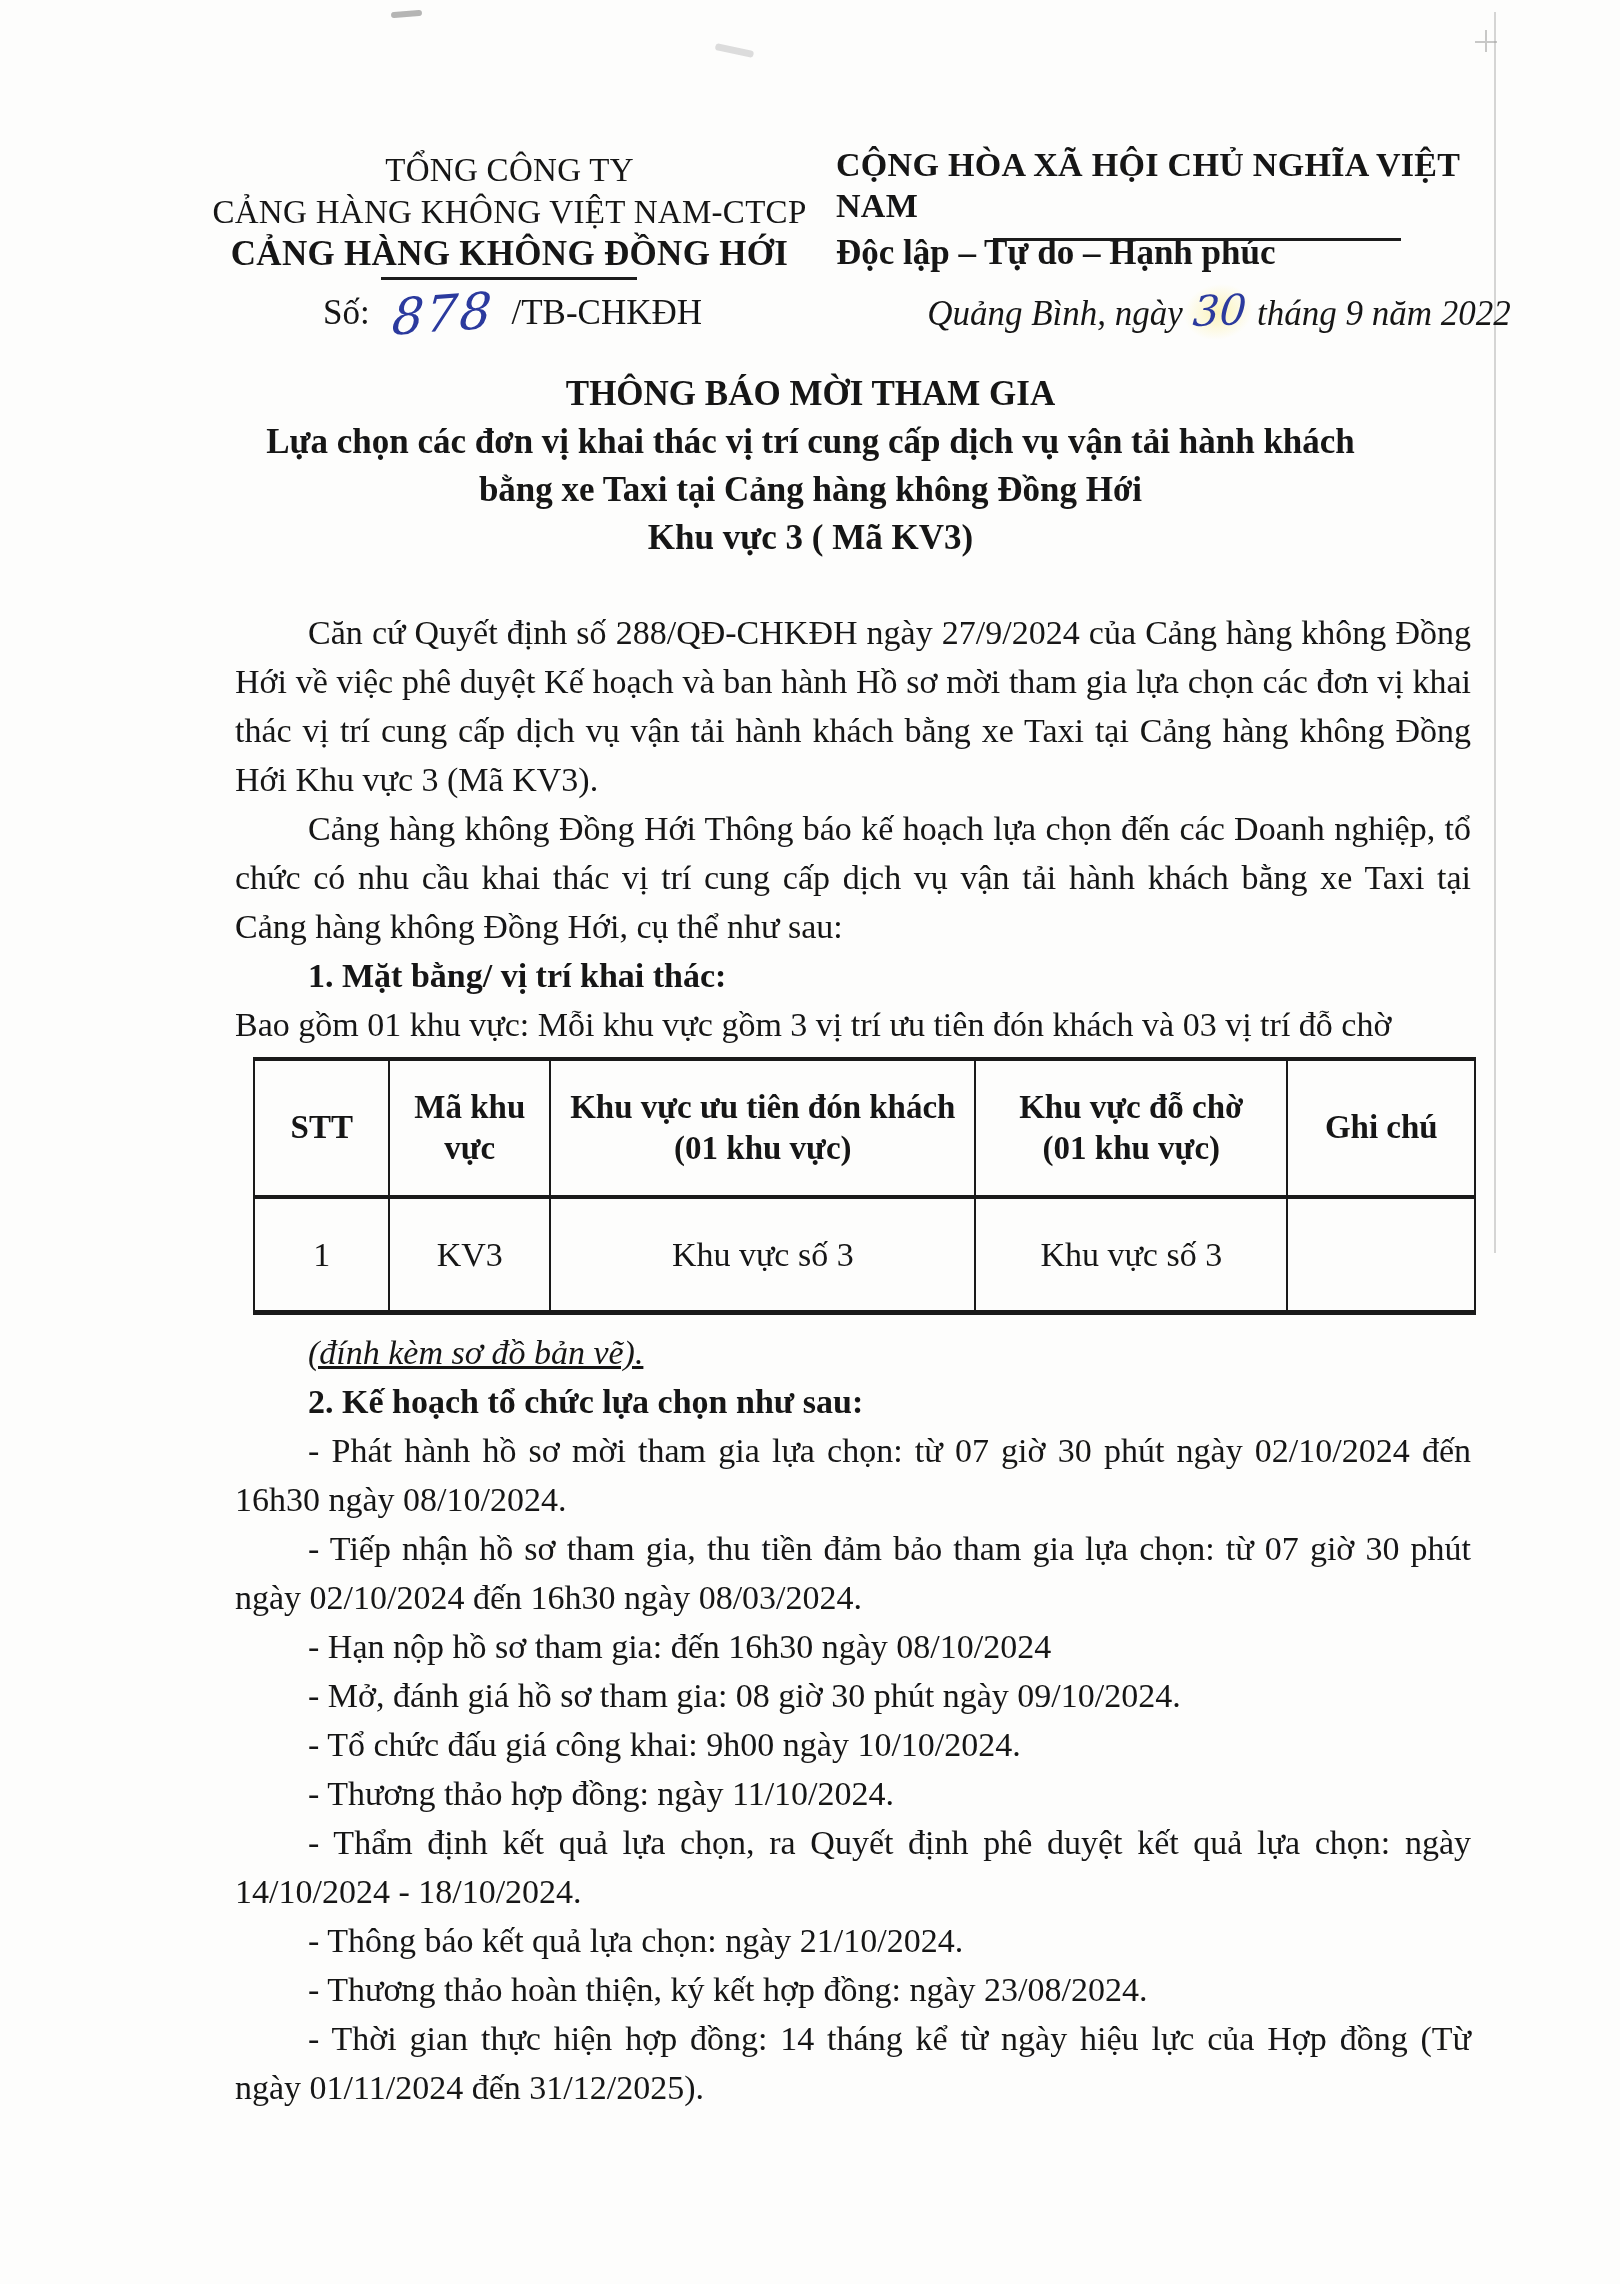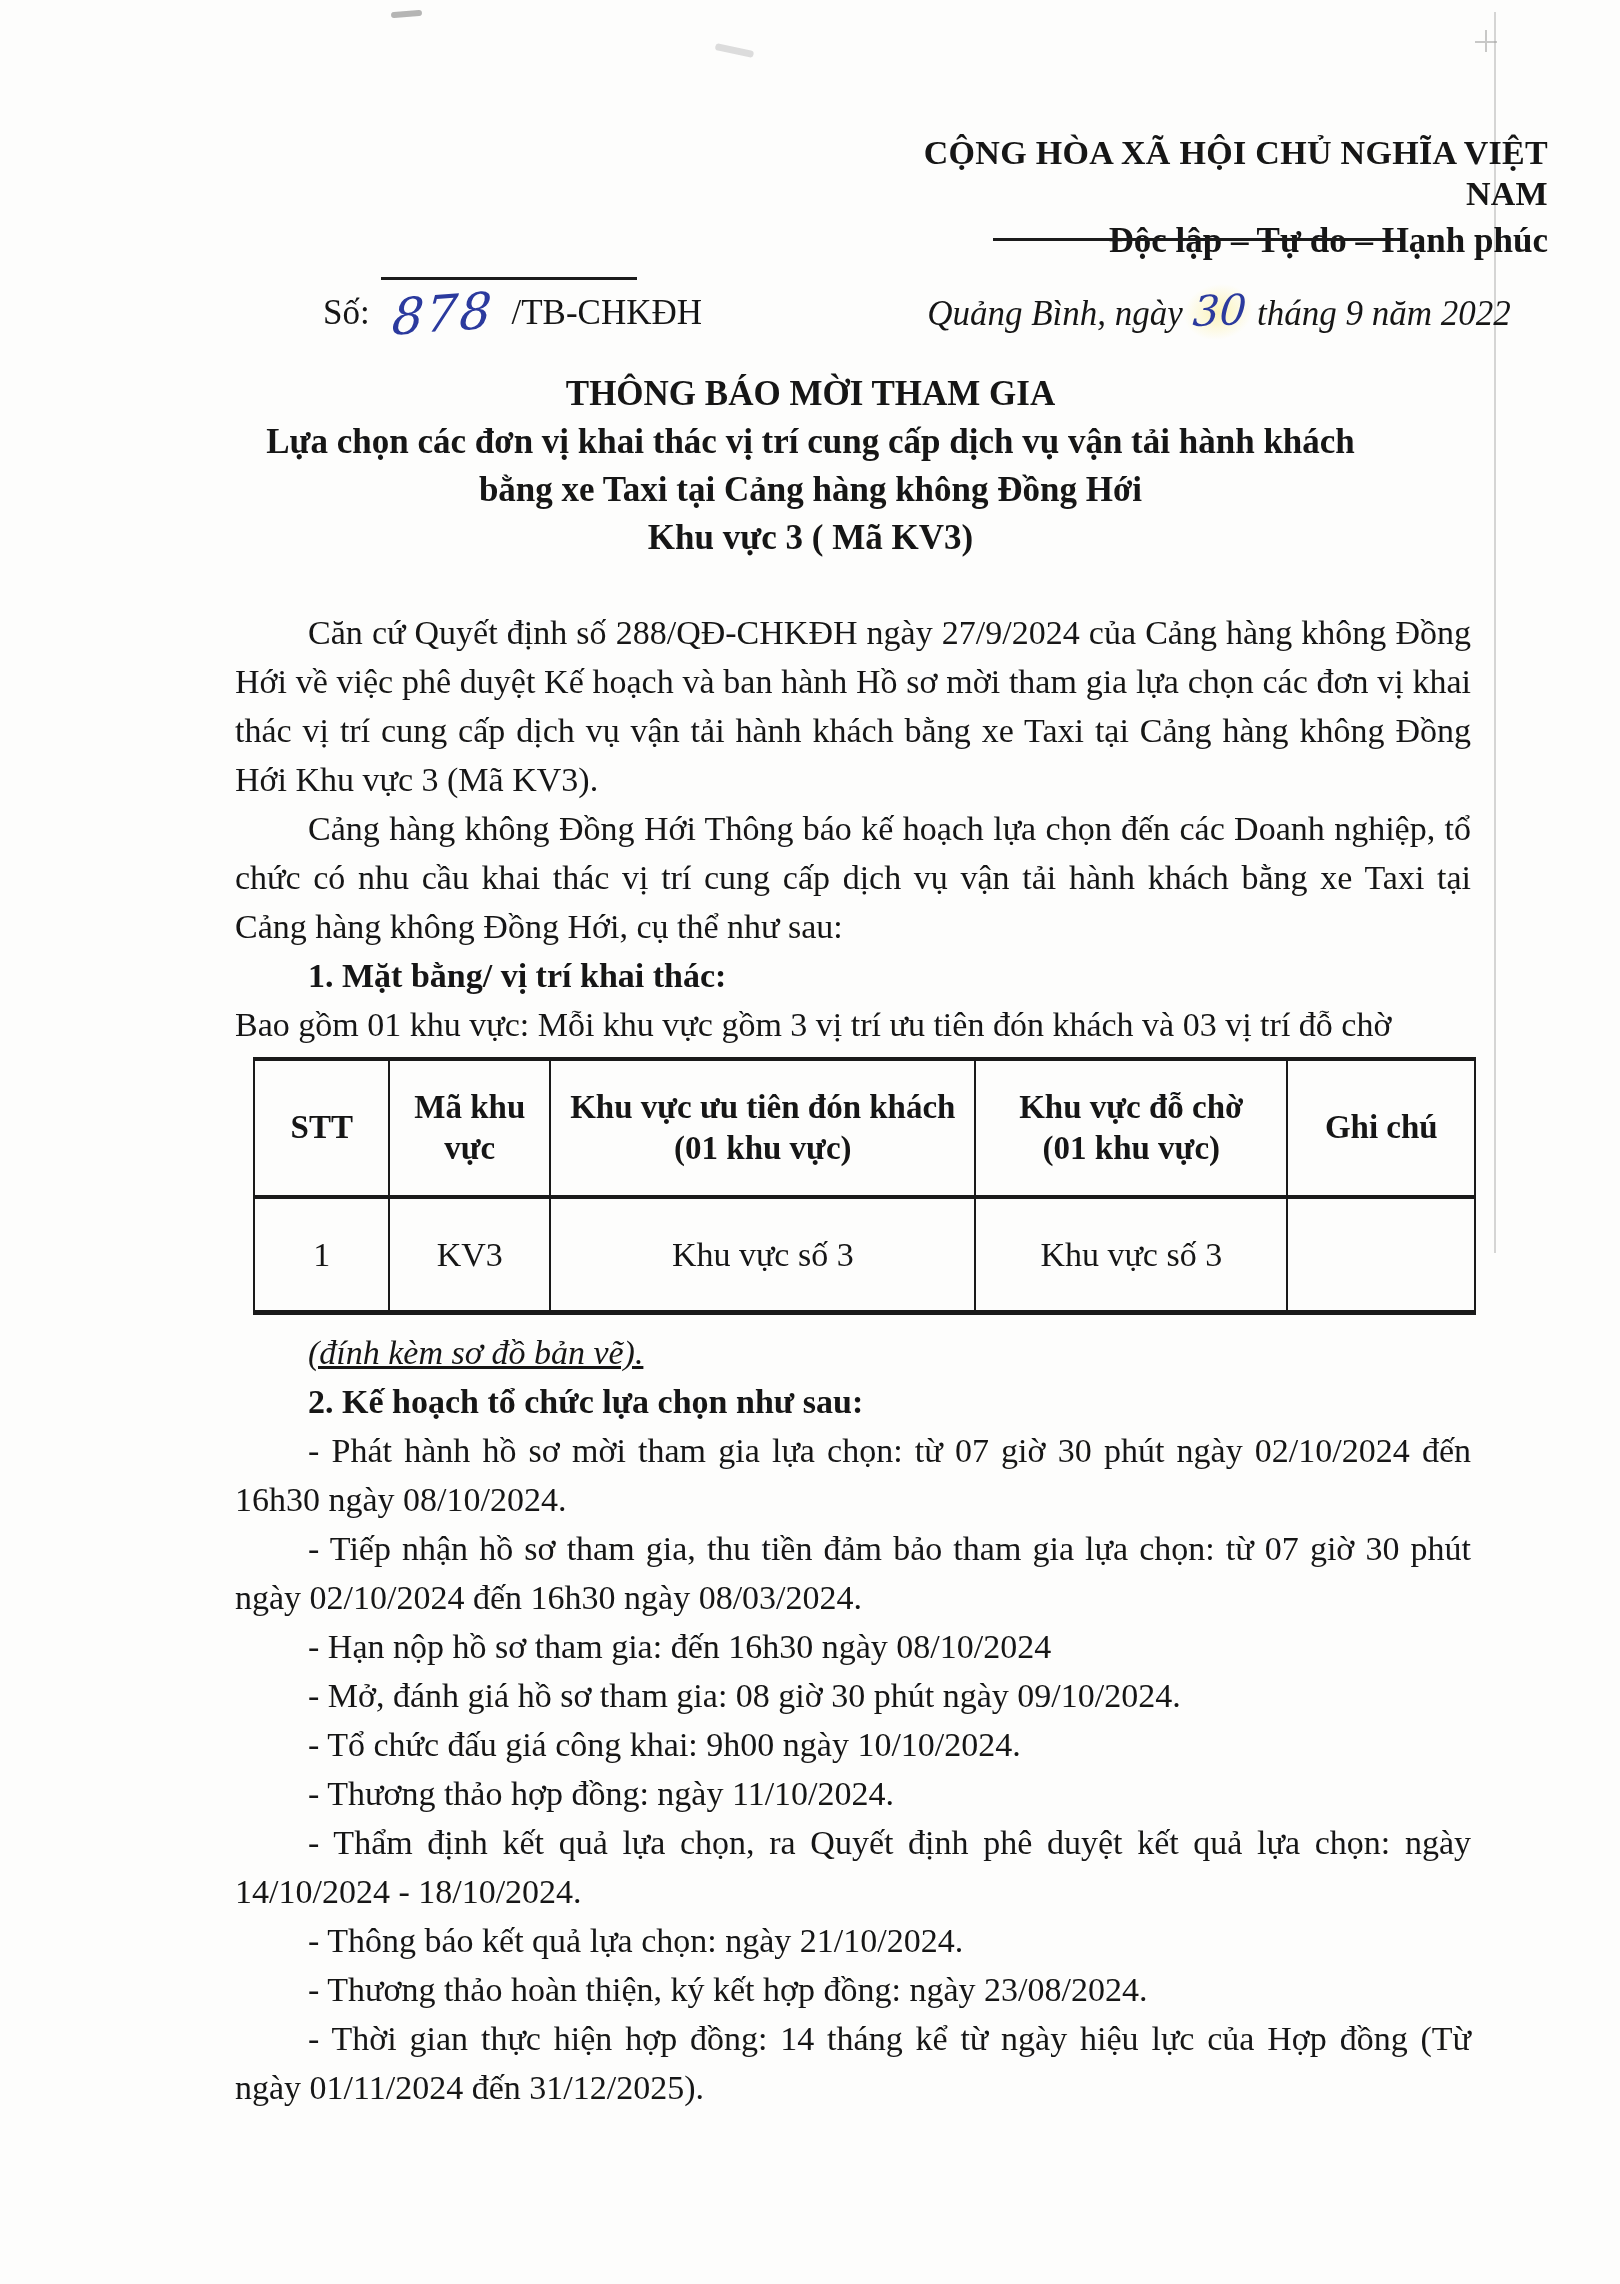--- a/index.html
+++ b/index.html
@@ -17,21 +17,21 @@
   .scan-mark{position:absolute;left:715px;top:47px;width:39px;height:6.5px;background:#dcdcdc;transform:rotate(12deg);border-radius:3.3px;}
   .scan-plus{position:absolute;left:1475px;top:30px;width:22px;height:22px;opacity:.55;}
   .scan-plus:before,.scan-plus:after{content:"";position:absolute;background:#9d9d9d;}
   .scan-plus:before{left:9.8px;top:0;width:2px;height:22px;}
   .scan-plus:after{left:0;top:10.5px;width:22px;height:2px;}
   
   .hdr-left{position:absolute;left:196px;top:149px;width:627px;text-align:center;font-size:33px;line-height:42px;letter-spacing:0.3px;}
   .hdr-left .org-bold{font-weight:bold;font-size:35px;}
   .hdr-rule-left{position:absolute;left:381px;top:277px;width:256px;height:3.3px;background:#1c1c1c;}
   .doc-no{position:absolute;left:323px;top:293px;font-size:35px;white-space:nowrap;}
-  .hdr-right{position:absolute;left:836px;top:132px;width:712px;text-align:right;}
+  .hdr-right{position:absolute;left:836px;top:144px;width:712px;text-align:left;}
   .hdr-right .nation{font-weight:bold;font-size:34px;line-height:41px;letter-spacing:0.3px;}
   .hdr-right .motto{font-weight:bold;font-size:35px;line-height:43px;margin-top:5.2px;}
   .hdr-rule-right{position:absolute;left:993px;top:238px;width:408px;height:3.3px;background:#1c1c1c;}
   .date-line{position:absolute;left:889px;top:294px;width:660px;text-align:center;font-style:italic;font-size:35px;white-space:nowrap;}
   .hand{font-family:"DejaVu Serif",serif;font-style:italic;color:#2b3a9e;display:inline-block;}
   .hand-no{font-size:50px;line-height:26px;transform:rotate(-4deg) skewX(-8deg);letter-spacing:2px;margin:0 18.3px 0 22px;vertical-align:-6.5px;}
   .hand-day{font-size:42px;line-height:26px;transform:rotate(-2deg) skewX(-6deg);margin:0 6.5px;position:relative;padding:0 3.9px;}
   .hand-day:before{content:"";position:absolute;left:-5.2px;top:-14.4px;width:69px;height:56px;background:radial-gradient(closest-side,rgba(250,236,130,.55),rgba(250,236,130,0));z-index:-1;}
   
   .title-block{position:absolute;left:193px;top:370px;width:1235px;text-align:center;font-weight:bold;font-size:35px;line-height:48px;}
@@ -57,20 +57,25 @@
 </head>
 <body>
 
 <div class="page">
 
   <div class="scan-line-v"></div>
   <div class="scan-dash"></div>
   <div class="scan-mark"></div>
   <div class="scan-plus"></div>
 
+  <div class="hdr-left">
+    <div>TỔNG CÔNG TY</div>
+    <div>CẢNG HÀNG KHÔNG VIỆT NAM-CTCP</div>
+    <div class="org-bold">CẢNG HÀNG KHÔNG ĐỒNG HỚI</div>
+  </div>
   <div class="hdr-rule-left"></div>
   <div class="doc-no">
     <span>Số:</span><span class="hand hand-no">878</span><span>/TB-CHKĐH</span>
   </div>
 
   <div class="hdr-right">
     <div class="nation">CỘNG HÒA XÃ HỘI CHỦ NGHĨA VIỆT NAM</div>
     <div class="motto">Độc lập – Tự do – Hạnh phúc</div>
   </div>
   <div class="hdr-rule-right"></div>

